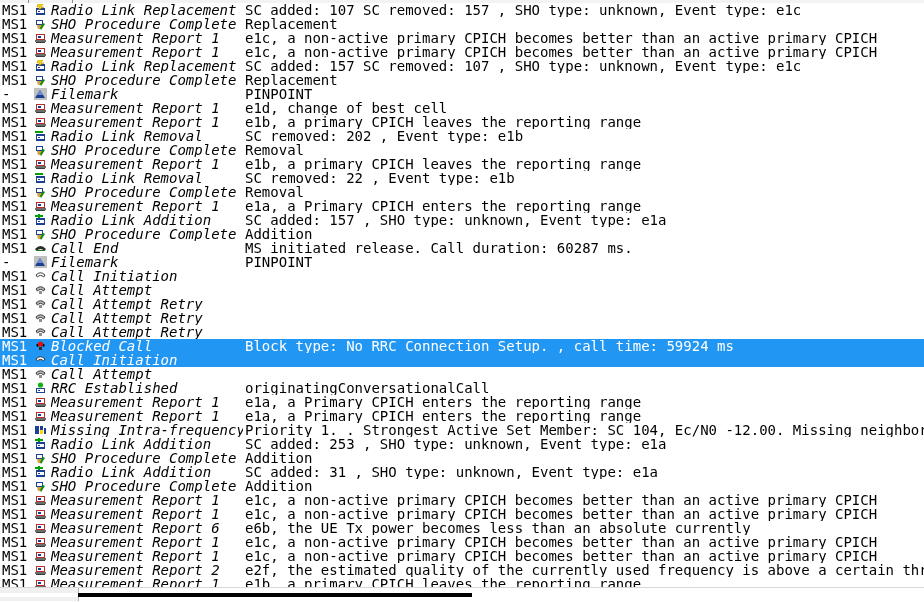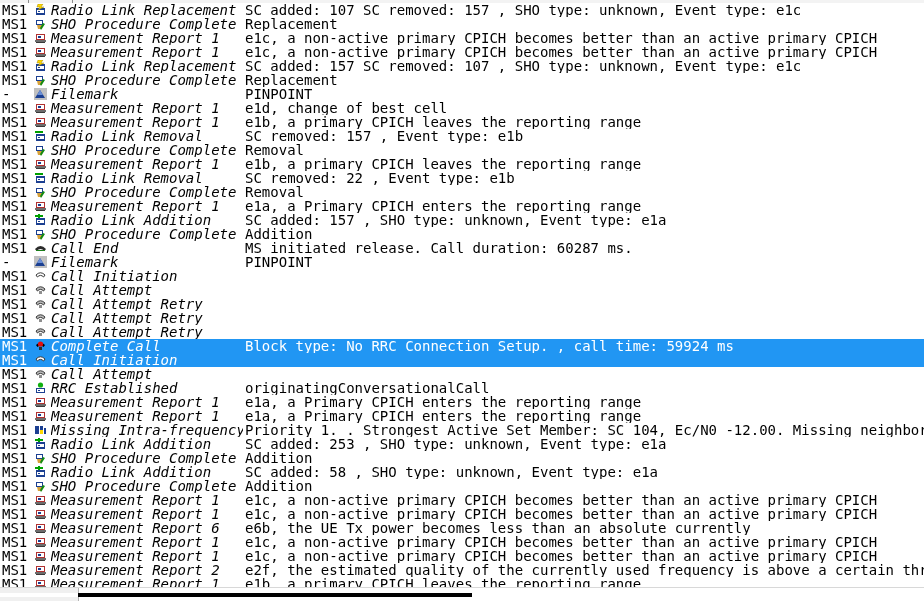--- a/index.html
+++ b/index.html
@@ -279,21 +279,21 @@
         <span class="cell-ms">MS1</span>
         <span class="cell-icon">
           <svg class="ico" viewBox="0 0 13 12" xmlns="http://www.w3.org/2000/svg">
             <rect x="2" y="4" width="9" height="7" fill="#1b3f91"></rect>
             <rect x="3" y="6" width="7" height="3" fill="#ffffff"></rect>
             <rect x="4" y="7" width="2" height="1" fill="#1b3f91"></rect>
             <rect x="1" y="1" width="8" height="2" fill="#00a000"></rect>
           </svg>
         </span>
         <span class="cell-evt">Radio Link Removal</span>
-        <span class="cell-info">SC removed: 157 , Event type: e1b</span>
+        <span class="cell-info">SC removed: 202 , Event type: e1b</span>
       </div>
       <div class="row">
         <span class="cell-ms">MS1</span>
         <span class="cell-icon">
           <svg class="ico" viewBox="0 0 13 12" xmlns="http://www.w3.org/2000/svg">
             <rect x="2" y="2" width="7" height="5" fill="#1b3f91"></rect>
             <rect x="3" y="3" width="5" height="3" fill="#ffffff"></rect>
             <path d="M3 7 L9 7 L8 11 L4 11 Z" fill="#d8a23a"></path>
             <path d="M6 10 L9 5 L11 6 L7 12 Z" fill="#128a12"></path>
           </svg>
@@ -461,21 +461,21 @@
       </div>
       <div class="row sel">
         <span class="cell-ms">MS1</span>
         <span class="cell-icon">
           <svg class="ico" viewBox="0 0 13 12" xmlns="http://www.w3.org/2000/svg">
             <path d="M2 5 Q6.5 0.5 11 5 L9.6 7 Q6.5 3.8 3.4 7 Z" fill="#000000"></path>
             <circle cx="6.5" cy="4" r="2.6" fill="#e01010"></circle>
             <rect x="5" y="7" width="3" height="3" fill="#2b2b2b"></rect>
           </svg>
         </span>
-        <span class="cell-evt">Complete Call</span>
+        <span class="cell-evt">Blocked Call</span>
         <span class="cell-info">Block type: No RRC Connection Setup.  , call time: 59924 ms</span>
       </div>
       <div class="row sel">
         <span class="cell-ms">MS1</span>
         <span class="cell-icon">
           <svg class="ico" viewBox="0 0 13 12" xmlns="http://www.w3.org/2000/svg">
             <path d="M2 5 Q6.5 0.5 11 5 L9.6 7 Q6.5 3.8 3.4 7 Z" fill="#ffffff" stroke="#3a3a3a" stroke-width="1"></path>
           </svg>
         </span>
         <span class="cell-evt">Call Initiation</span>
@@ -578,21 +578,21 @@
         <span class="cell-icon">
           <svg class="ico" viewBox="0 0 13 12" xmlns="http://www.w3.org/2000/svg">
             <rect x="2" y="4" width="9" height="7" fill="#1b3f91"></rect>
             <rect x="3" y="6" width="7" height="3" fill="#ffffff"></rect>
             <rect x="4" y="7" width="2" height="1" fill="#1b3f91"></rect>
             <rect x="1" y="1" width="8" height="2" fill="#00a000"></rect>
             <rect x="4" y="0" width="2" height="4" fill="#00a000"></rect>
           </svg>
         </span>
         <span class="cell-evt">Radio Link Addition</span>
-        <span class="cell-info">SC added: 58 , SHO type: unknown, Event type: e1a</span>
+        <span class="cell-info">SC added: 31 , SHO type: unknown, Event type: e1a</span>
       </div>
       <div class="row">
         <span class="cell-ms">MS1</span>
         <span class="cell-icon">
           <svg class="ico" viewBox="0 0 13 12" xmlns="http://www.w3.org/2000/svg">
             <rect x="2" y="2" width="7" height="5" fill="#1b3f91"></rect>
             <rect x="3" y="3" width="5" height="3" fill="#ffffff"></rect>
             <path d="M3 7 L9 7 L8 11 L4 11 Z" fill="#d8a23a"></path>
             <path d="M6 10 L9 5 L11 6 L7 12 Z" fill="#128a12"></path>
           </svg>

